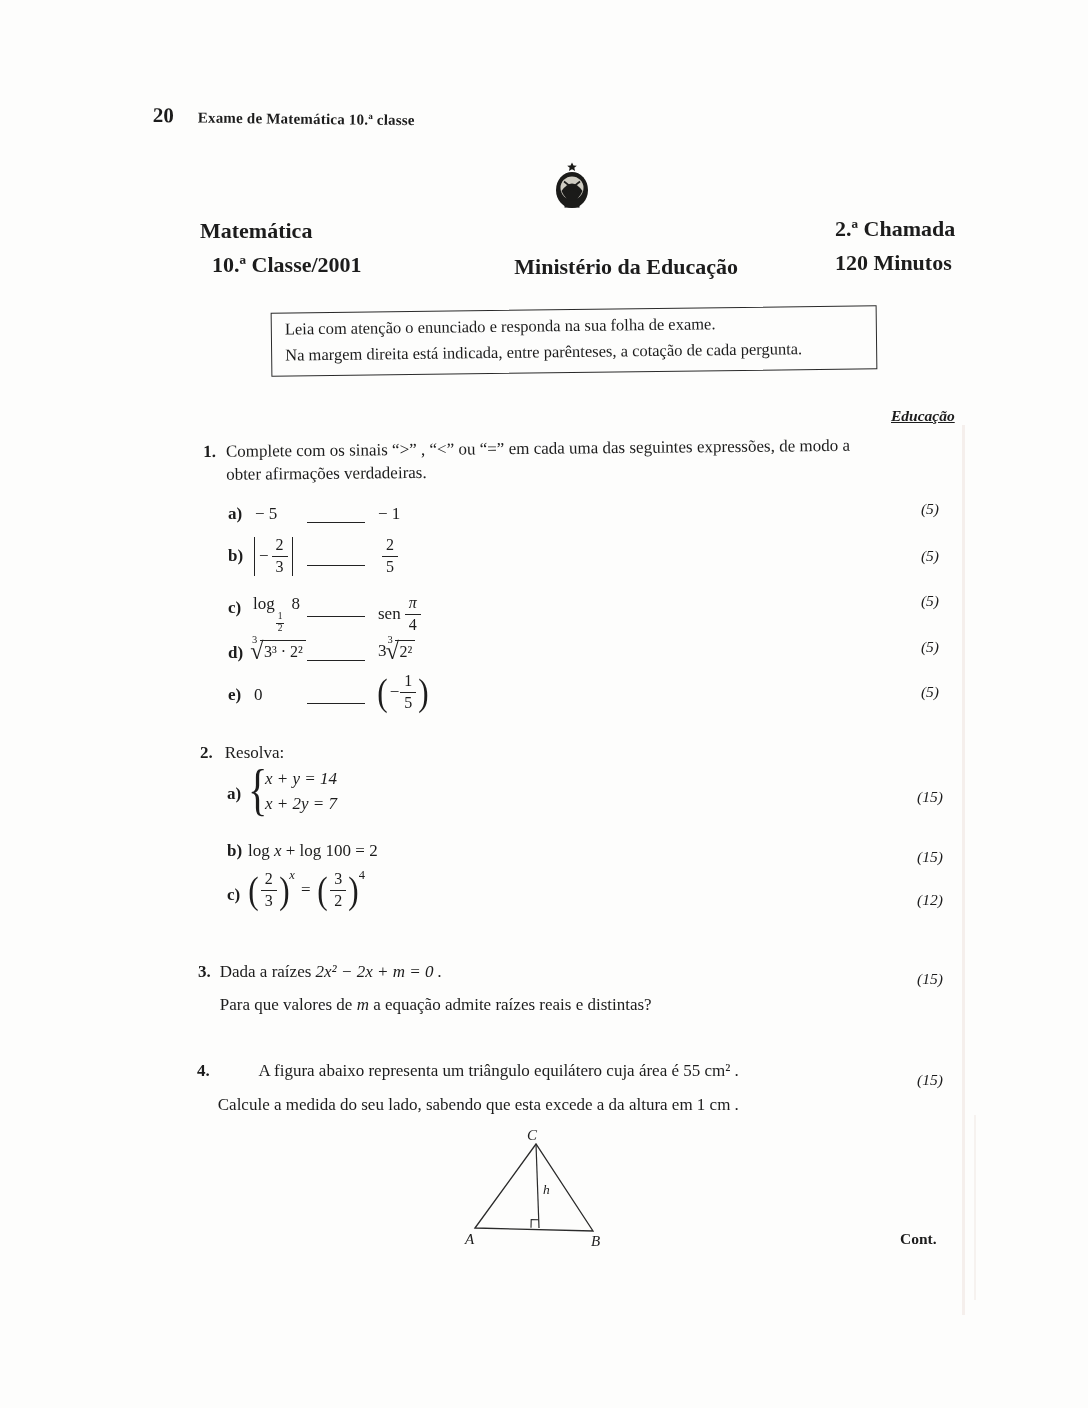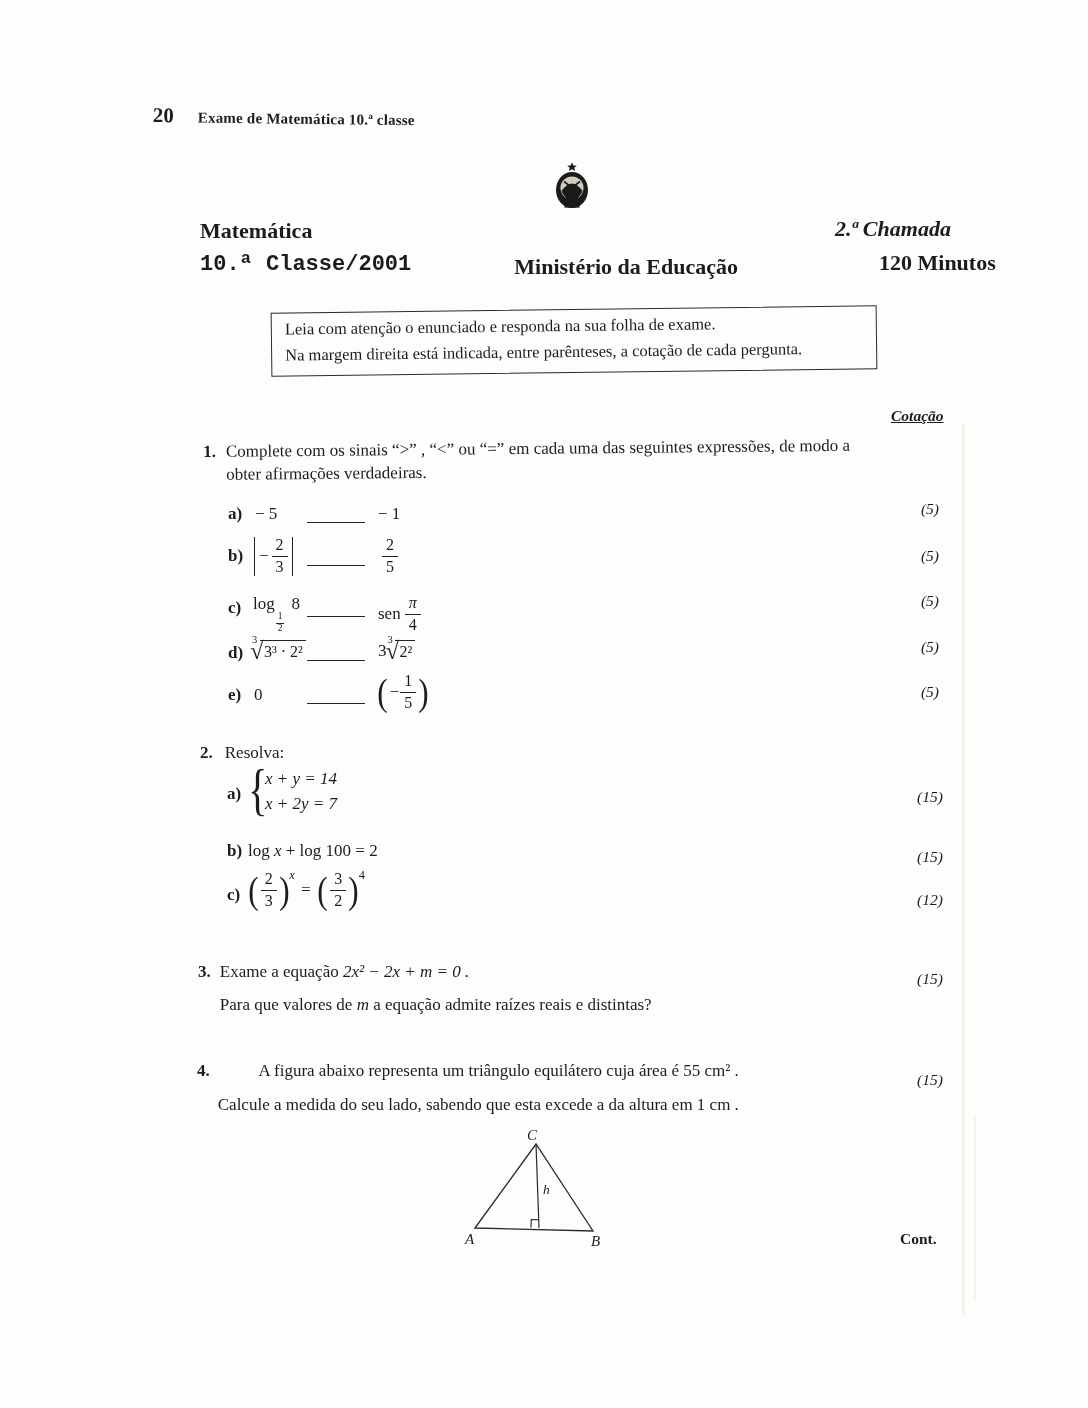--- a/index.html
+++ b/index.html
@@ -88,31 +88,31 @@
     <polygon points="21,0.5 22.5,3.6 25.8,3.7 23.3,5.8 24.1,9 21,7.2 17.9,9 18.7,5.8 16.2,3.7 19.5,3.6" fill="#1b1b19"></polygon>
     <ellipse cx="21" cy="28" rx="16" ry="18" fill="#1b1b19"></ellipse>
     <circle cx="21" cy="26" r="11.5" fill="#cfccc2"></circle>
     <path d="M10.5 29 q10.5 -15 21 0 q-4.5 10 -10.5 10 q-6 0 -10.5 -10z" fill="#1b1b19"></path>
     <line x1="13" y1="19.5" x2="29" y2="32" stroke="#1b1b19" stroke-width="1.6"></line>
     <line x1="29" y1="19.5" x2="13" y2="32" stroke="#1b1b19" stroke-width="1.6"></line>
     <rect x="13.5" y="42" width="15" height="3.6" fill="#1b1b19"></rect>
   </svg>
 
   <div class="hl abs" style="left:200px;top:218px;">Matemática</div>
-  <div class="hl abs" style="left:200px;top:252px;font-family:Liberation Mono, monospace;">10.ª Classe/2001</div>
+  <div class="hl abs" style="left:212px;top:252px;">10.ª Classe/2001</div>
   <div class="hl abs h-center" style="left:408px;top:254px;text-align:right;">Ministério da Educação</div>
-  <div class="hl abs" style="left:835px;top:216px;font-style:italic;">2.ª Chamada</div>
-  <div class="hl abs" style="left:835px;top:250px;margin-left:44px;">120 Minutos</div>
+  <div class="hl abs" style="left:835px;top:216px;">2.ª Chamada</div>
+  <div class="hl abs" style="left:835px;top:250px;">120 Minutos</div>
 
   <div class="notice">
     <div class="nl1">Leia com atenção o enunciado e responda na sua folha de exame.</div>
     <div class="nl2">Na margem direita está indicada, entre parênteses, a cotação de cada pergunta.</div>
   </div>
 
-  <div class="cotacao">Cotação</div>
+  <div class="cotacao">Educação</div>
 
   <div class="qhead" style="left:203px;top:440px;transform:rotate(-0.55deg);transform-origin:left top;">
     <span class="qnum">1.</span>
     <span class="qlines">
       <span>Complete com os sinais “&gt;” ,  “&lt;”  ou  “=”  em cada uma das seguintes expressões, de modo a</span>
       <span>obter afirmações verdadeiras.</span>
     </span>
   </div>
 
   <div class="row" style="left:228px;top:496px;">
@@ -235,21 +235,21 @@
         </span>
         <span class="bigp">)</span>
         <span class="exp">4</span>
     </span>
   </div>
   <span class="mark" style="top:891px;">(12)</span>
 
   <div class="qhead" style="left:198px;top:960px;gap:9px;">
     <span class="qnum">3.</span>
     <span class="qlines gap10">
-      <span><span>Exame a equação  </span><span class="i">2x² − 2x + m = 0 .</span></span>
+      <span><span>Dada a raízes  </span><span class="i">2x² − 2x + m = 0 .</span></span>
       <span><span>Para que valores de  </span><span class="i">m</span><span>  a equação admite raízes reais e distintas?</span></span>
     </span>
   </div>
   <span class="mark" style="top:970px;">(15)</span>
 
   <div class="qhead" style="left:197px;top:1059px;gap:8px;">
     <span class="qnum">4.</span>
     <span class="qlines gap11">
       <span>A figura abaixo representa um triângulo equilátero cuja área é  55 cm² .</span>
       <span>Calcule a medida do seu lado, sabendo que esta excede a da altura em  1 cm .</span>

